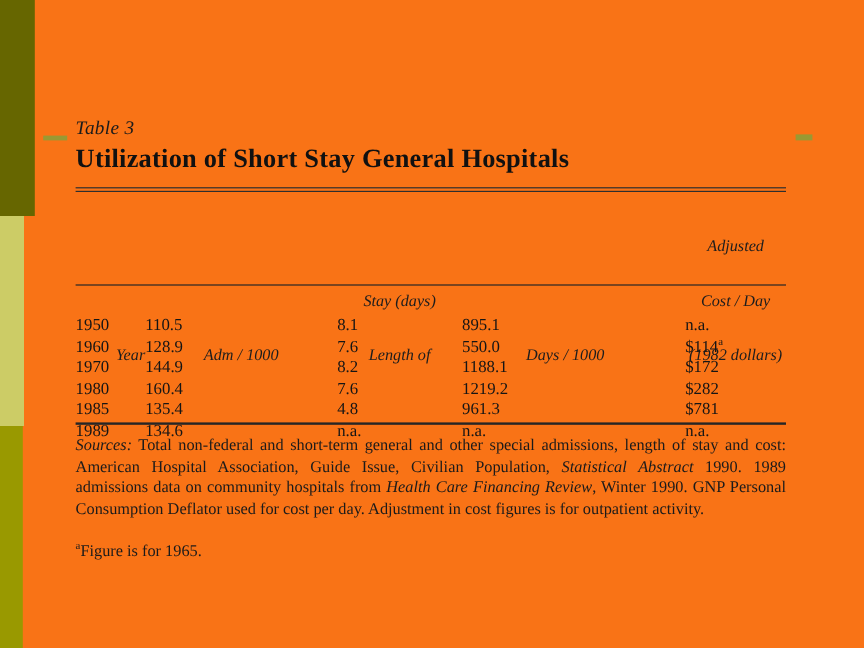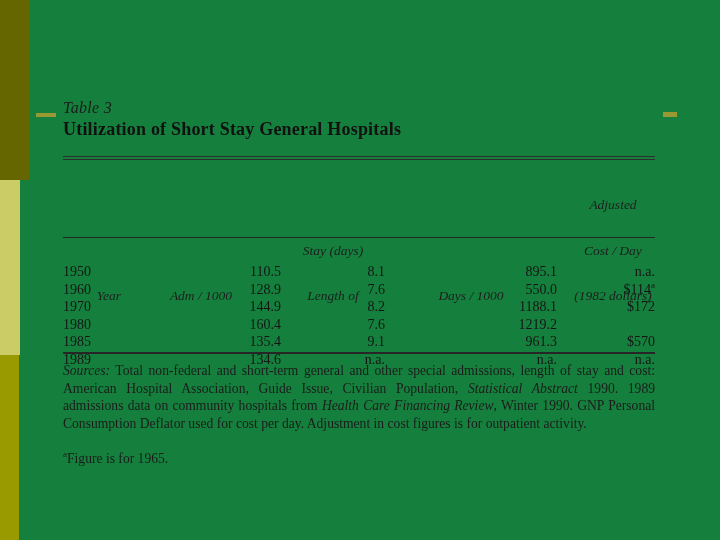--- a/index.html
+++ b/index.html
@@ -2,21 +2,21 @@
 <html><head>
 <meta charset="utf-8">
 <style>
   html, body { margin: 0; padding: 0; }
   body { width: 720px; height: 540px; overflow: hidden; }
 
   .slide {
     position: relative;
     width: 720px;
     height: 540px;
-    background: #15803d;
+    background: #f97316;
     font-family: "Liberation Serif", serif;
     color: #1f1f1f;
   }
 
   
   .bar-top    { position: absolute; left: 0; top: 0;   width: 29px; height: 180px; background: #666600; }
   .bar-mid    { position: absolute; left: 0; top: 180px; width: 20px; height: 175px; background: #cccc66; }
   .bar-bottom { position: absolute; left: 0; top: 355px; width: 19px; height: 185px; background: #999900; }
 
   .dash-left  { position: absolute; left: 36px;  top: 113px; width: 20px; height: 4px; background: #999933; }
@@ -25,21 +25,21 @@
   
   .content { position: absolute; left: 63px; top: 0; width: 592px; }
 
   .tbl-label {
     position: absolute; left: 0; top: 99px;
     font-style: italic; font-size: 16px; letter-spacing: 0.3px;
     color: #1b1b1b; white-space: nowrap;
   }
   .tbl-title {
     position: absolute; left: 0; top: 119px;
-    font-weight: bold; font-size: 18px; letter-spacing: 0.2px;
+    font-weight: bold; font-size: 22px; letter-spacing: 0.2px;
     color: #111; white-space: nowrap;
   }
 
   .rule-double {
     position: absolute; left: 0; top: 156px; width: 592px; height: 2px;
     border-top: 1.5px solid #2e2e2e; border-bottom: 1.5px solid #2e2e2e;
   }
   .rule-header { position: absolute; left: 0; top: 237px; width: 592px; border-top: 1.6px solid #262626; }
   .rule-bottom { position: absolute; left: 0; top: 352px; width: 592px; border-top: 2px solid #262626; }
 
@@ -52,21 +52,21 @@
     align-items: end;
     font-style: italic; font-size: 13.5px; color: #1d1d1d;
   }
   .hdr-cell { text-align: center; line-height: 16.5px; }
   .hdr-cell div { white-space: nowrap; margin-top: 29px; }
   .hdr-cell.c1 { text-align: right; }
   .c5 { padding-left: 14px; }
 
   .rows { position: absolute; left: 0; top: 264px; width: 592px; }
   .row-grid { height: 17.6px; font-size: 14px; color: #151515; }
-  .cell { text-align: right; white-space: nowrap; }
+  .cell { text-align: left; white-space: nowrap; }
   .cell.c1 { text-align: left; }
   .cell sup { font-size: 9px; line-height: 0; }
 
   .note {
     position: absolute; left: 0; top: 362px; width: 592px;
     font-size: 13.6px; line-height: 17.6px; color: #1b1b1b;
     text-align: justify;
   }
   .note .it { font-style: italic; margin-top: 38px; }
   .footnote {
@@ -141,28 +141,29 @@
         <div class="cell">8.2</div>
         <div class="cell">1188.1</div>
         <div class="cell c5">$172</div>
       </div>
 
       <div class="row-grid">
         <div class="cell c1">1980</div>
         <div class="cell">160.4</div>
         <div class="cell">7.6</div>
         <div class="cell">1219.2</div>
+        <div class="cell c5">$282</div>
       </div>
 
       <div class="row-grid">
         <div class="cell c1">1985</div>
         <div class="cell">135.4</div>
-        <div class="cell">9.1</div>
+        <div class="cell">4.8</div>
         <div class="cell">961.3</div>
-        <div class="cell c5">$570</div>
+        <div class="cell c5">$781</div>
       </div>
 
       <div class="row-grid">
         <div class="cell c1">1989</div>
         <div class="cell">134.6</div>
         <div class="cell">n.a.</div>
         <div class="cell">n.a.</div>
         <div class="cell c5">n.a.</div>
       </div>
 

